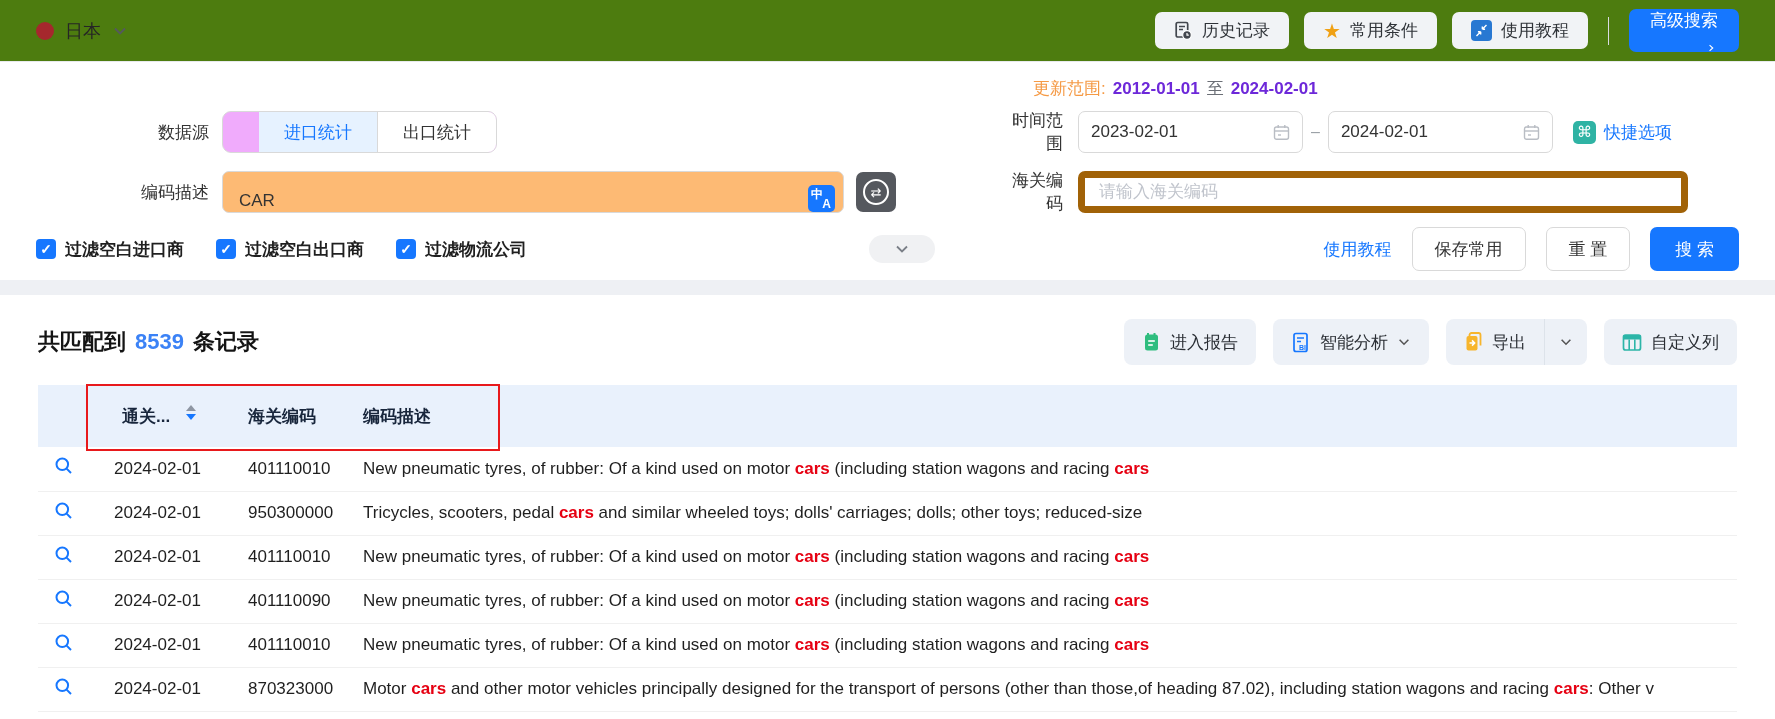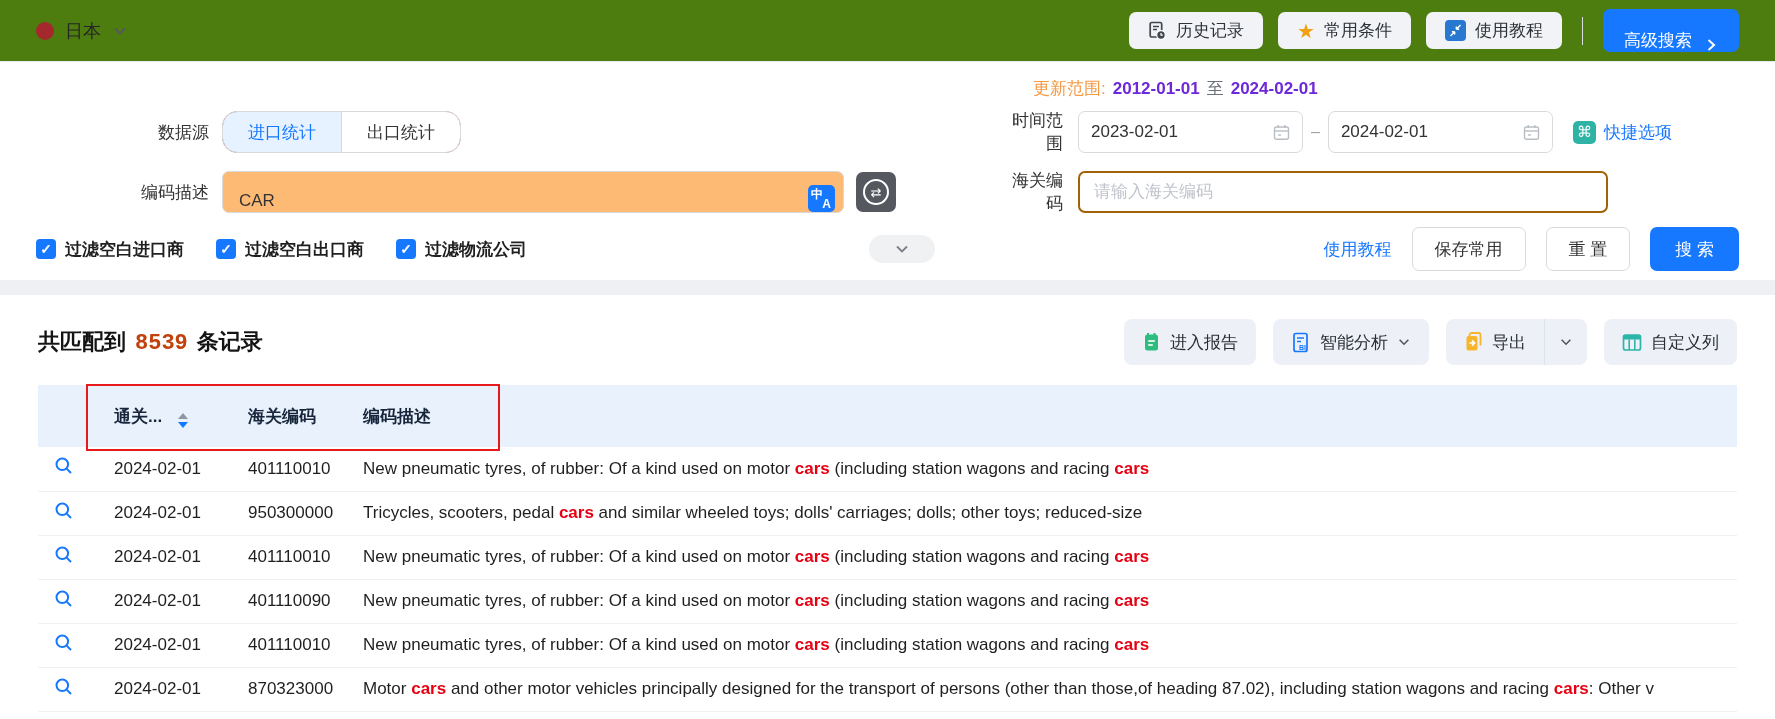--- a/index.html
+++ b/index.html
@@ -12,92 +12,92 @@
   
   .topbar { height:62px; border-bottom:1px solid #e8eaed; display:flex; align-items:center; padding:0 36px; background:#4d7c0f; }
   .country { display:flex; align-items:center; gap:11px; cursor:pointer; }
   .flag { width:18px; height:18px; border-radius:50%; background:#a5282d; }
   .country-name { font-size:18px; color:#262626; }
   .topbar-right { margin-left:auto; display:flex; align-items:center; gap:15px; }
   .tb-btn { display:flex; align-items:center; gap:9px; height:37px; padding:0 19px; background:#f1f3f6; border:none; border-radius:7px; font-size:17px; color:#2f3338; cursor:pointer; font-family:inherit; }
   .star { color:#f0a115; font-size:20px; line-height:1; }
   .collapse-ic { width:21px; height:21px; background:#2878d2; border-radius:4px; display:flex; align-items:center; justify-content:center; }
   .divider { width:1px; height:28px; background:#d9dce1; margin:0 5px; }
-  .adv-btn { display:flex; align-items:flex-end; gap:12px; height:43px; padding:0 21px; background:#1677ff; color:#fff; border:none; border-radius:7px; font-size:17px; cursor:pointer; font-family:inherit; }
+  .adv-btn { display:flex; align-items:flex-end; gap:12px; height:43px; padding:0 21px; background:#1677ff; color:#fff; border:none; border-radius:7px; font-size:17px; cursor:pointer; font-family:inherit;flex-direction:column; }
 
   
   .filter { padding:4px 36px 0; }
   .f-grid { display:grid; grid-template-columns:1fr 742px; }
   .f-rowA { height:36px; display:flex; align-items:flex-end; }
   .f-rowB, .f-rowC { height:60px; display:flex; align-items:center; }
   .update-range { padding-left:36px; font-size:17px; display:flex; align-items:baseline; gap:7px; padding-bottom:2px; }
   .ur-label { color:#f59a45; }
   .ur-date { color:#6d28d9; font-weight:bold; }
   .ur-to { color:#6b6f76; }
   .f-label { width:173px; text-align:right; margin-right:13px; font-size:17px; color:#333; flex:none; }
   .f-label-r { width:66px; text-align:right; margin-right:15px; font-size:17px; color:#333; flex:none; }
 
-  .tabs { display:flex; height:42px; border:1px solid #d9d9d9; border-radius:15px; overflow:hidden; background:#7f1d1d; }
+  .tabs { display:flex; height:42px; border:1px solid #d9d9d9; border-radius:9px; overflow:hidden; background:#f0abfc;padding-left:36px; }
   .tab { display:flex; align-items:center; padding:0 25px; font-size:17px; color:#333; background:#fff; cursor:pointer; }
   .tab.active { background:#e6f2ff; color:#1677ff; }
   .tab + .tab { border-left:1px solid #d9d9d9; }
 
   .codeDesc-wrap { width:622px; height:42px; border:1px solid #d9d9d9; border-radius:7px; display:flex; align-items:flex-end; padding:0 8px 0 14px; background:#fdba74; }
   .codeDesc-wrap input { border:none; outline:none; flex:1; font-size:17px; font-family:inherit; color:#333; background:transparent; }
   .trans-icon { width:27px; height:27px; background:#1677ff; border-radius:5px; position:relative; flex:none; }
   .trans-zh { position:absolute; left:3px; top:1px; color:#fff; font-size:12px; font-weight:bold; }
   .trans-a { position:absolute; right:4px; bottom:1px; color:#fff; font-size:12px; font-weight:bold; }
   .swap-btn { width:40px; height:40px; margin-left:12px; background:#55585e; border:none; border-radius:7px; display:flex; align-items:center; justify-content:center; cursor:pointer; flex:none; }
   .swap-circle { width:26px; height:26px; border:2px solid #fff; border-radius:50%; color:#fff; display:flex; align-items:center; justify-content:center; font-size:13px; line-height:1; }
 
   .date-box { width:225px; height:42px; border:1px solid #d9d9d9; border-radius:7px; display:flex; align-items:center; justify-content:space-between; padding:0 12px; font-size:17px; color:#333; background:#fff; cursor:pointer; }
   .dash { margin:0 8px; color:#9aa0a6; }
   .quick { display:flex; align-items:center; gap:8px; margin-left:20px; cursor:pointer; }
   .cmd-icon { width:23px; height:23px; background:#2fb3a4; color:#fff; border-radius:5px; display:flex; align-items:center; justify-content:center; font-size:15px; }
   .quick-label { color:#1677ff; font-size:17px; }
-  .hs-input { width:530px; height:42px; border:2px solid #a16207; border-radius:7px; padding:0 14px; font-size:17px; font-family:inherit; color:#333; outline:none; }
+  .hs-input { width:610px; height:42px; border:7px solid #a16207; border-radius:7px; padding:0 14px; font-size:17px; font-family:inherit; color:#333; outline:none; }
   .hs-input::placeholder { color:#c0c4cc; }
 
   .checks-row { display:flex; align-items:center; height:56px; margin-top:2px; padding-bottom:6px; }
   .check-item { display:flex; align-items:center; gap:9px; margin-right:32px; cursor:pointer; }
   .checkbox { width:20px; height:20px; background:#1677ff; border-radius:4px; color:#fff; display:flex; align-items:center; justify-content:center; font-size:14px; font-weight:bold; flex:none; }
   .check-label { font-size:17px; font-weight:bold; color:#1f1f1f; }
   .collapse-pill { width:66px; height:28px; border-radius:14px; background:#f0f1f3; border:none; display:flex; align-items:center; justify-content:center; margin-left:310px; cursor:pointer; }
   .right-actions { margin-left:auto; display:flex; align-items:center; gap:20px; }
   .link { color:#1677ff; font-size:17px; cursor:pointer; }
   .ghost-btn { height:44px; padding:0 22px; background:#fff; border:1px solid #d9d9d9; border-radius:7px; font-size:17px; color:#333; cursor:pointer; font-family:inherit; }
   .primary-btn { height:44px; padding:0 25px; background:#1677ff; border:none; border-radius:7px; font-size:17px; color:#fff; cursor:pointer; font-family:inherit; }
 
   .band { height:15px; background:#eef0f4; }
 
   
   .results { padding:24px 38px 0; }
   .results-head { display:flex; align-items:center; margin-bottom:20px; }
   .summary { font-size:22px; font-weight:bold; color:#141414; display:flex; gap:9px; align-items:baseline; }
-  .count { color:#c2410c;font-family:Liberation Mono, monospace; }
+  .count { color:#3b82f6; }
   .toolbar { margin-left:auto; display:flex; gap:17px; align-items:center; }
   .tool-btn { display:flex; align-items:center; gap:9px; height:46px; padding:0 18px; background:#edf1f7; border:none; border-radius:8px; font-size:17px; color:#2a2e34; cursor:pointer; font-family:inherit; }
   .tool-split { display:flex; background:#edf1f7; border-radius:8px; overflow:hidden; }
   .tool-split .tool-btn { background:transparent; border-radius:0; }
   .tool-split .chev-part { border-left:1px solid #dde3ea; padding:0 14px; }
 
   .table-wrap { position:relative; }
   table { border-collapse:collapse; width:100%; table-layout:fixed; }
   thead th { background:#e9f1fc; height:62px; font-size:17px; color:#18263c; text-align:left; font-weight:bold; }
   th.c-date, td.c-date { padding-left:24px; }
   th.c-code, td.c-code { padding-left:24px; }
   th.c-desc, td.c-desc { padding-left:12px; }
   tbody td { height:44px; border-bottom:1px solid #f0f0f0; font-size:17px; color:#1f1f1f; white-space:nowrap; overflow:hidden; }
   .icon-cell { text-align:center; }
   .hl { color:#e60012; font-weight:bold; }
   .red-box { position:absolute; left:48px; top:-1px; width:414px; height:67px; border:2px solid #e8191c; pointer-events:none; }
   .sorter { display:inline-flex; flex-direction:column; gap:3px; margin-left:16px; vertical-align:middle; }
   .caret-up { width:0; height:0; border-left:5px solid transparent; border-right:5px solid transparent; border-bottom:6px solid #8e96a3; }
   .caret-down { width:0; height:0; border-left:5px solid transparent; border-right:5px solid transparent; border-top:6px solid #1677ff; }
-  .th-flex { display:flex; align-items:flex-end; }
+  .th-flex { display:flex; align-items:flex-start;margin-left:8px; }
 </style>
 </head>
 <body>
 
 <header class="topbar">
   <div class="country">
     <span class="flag"></span>
     <span class="country-name">日本</span>
     <svg width="16" height="16" viewBox="0 0 16 16">
         <polyline points="3,5.5 8,10.5 13,5.5" fill="none" stroke="#55595f" stroke-width="1.8"></polyline>

